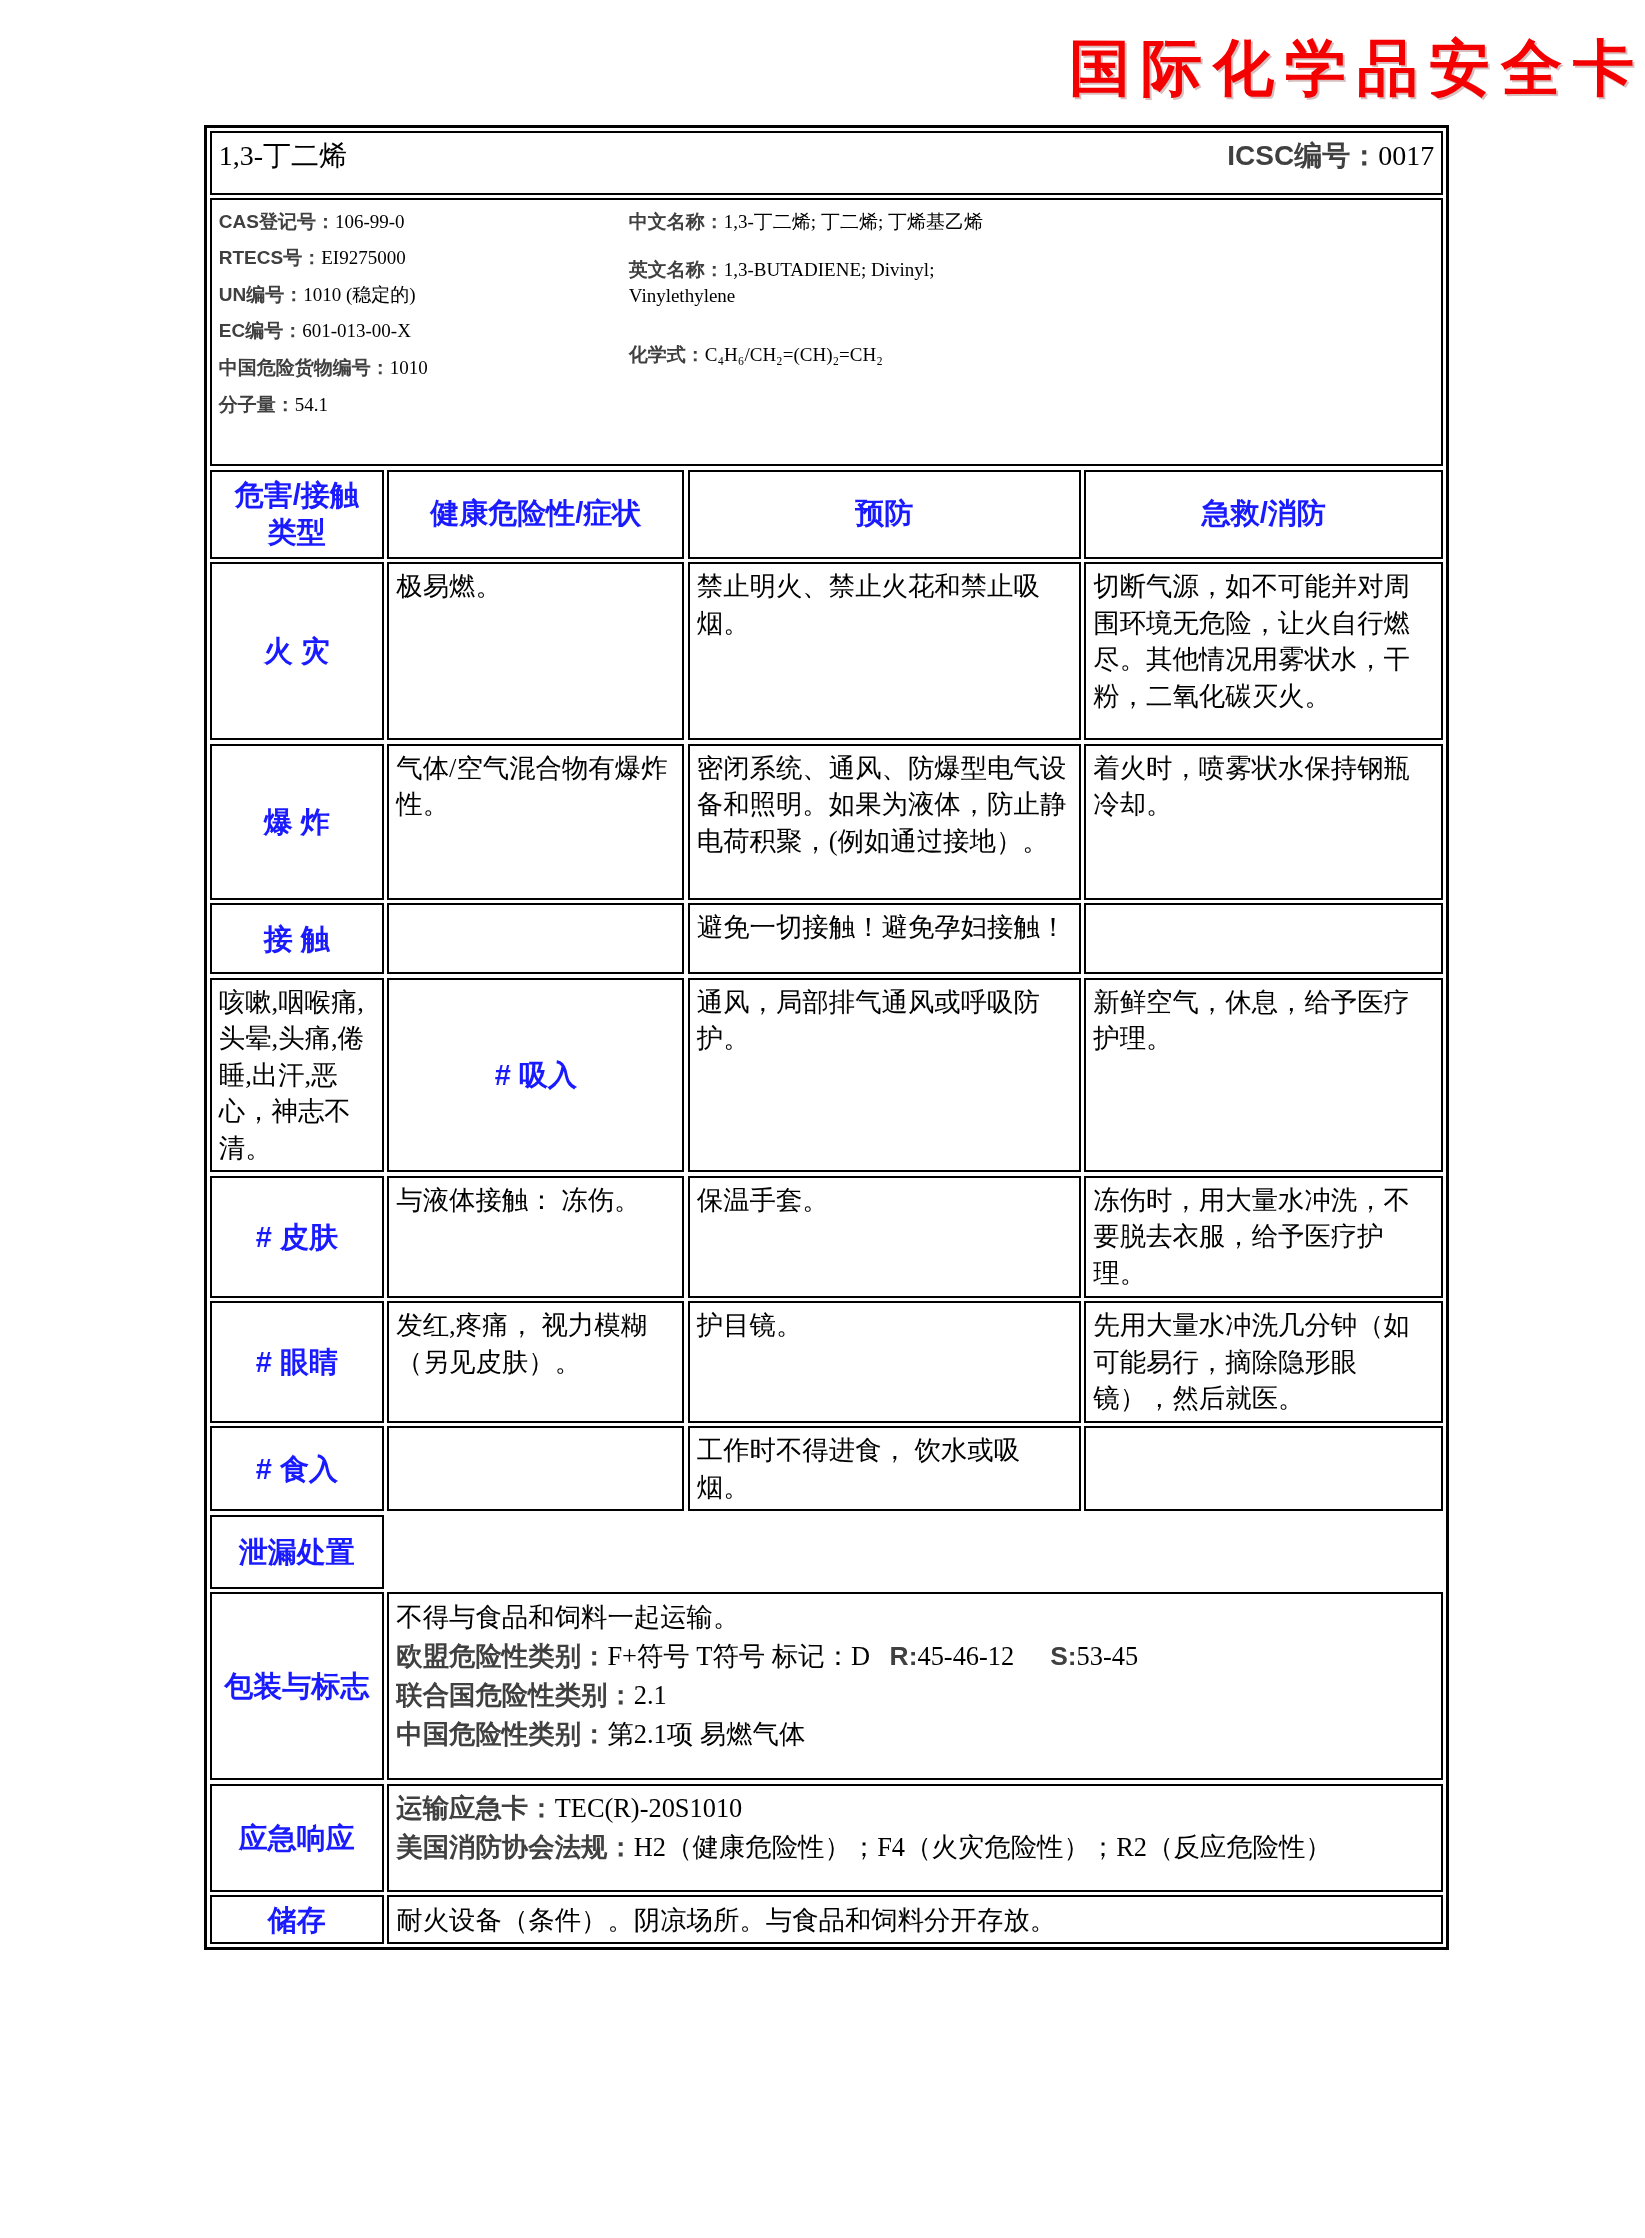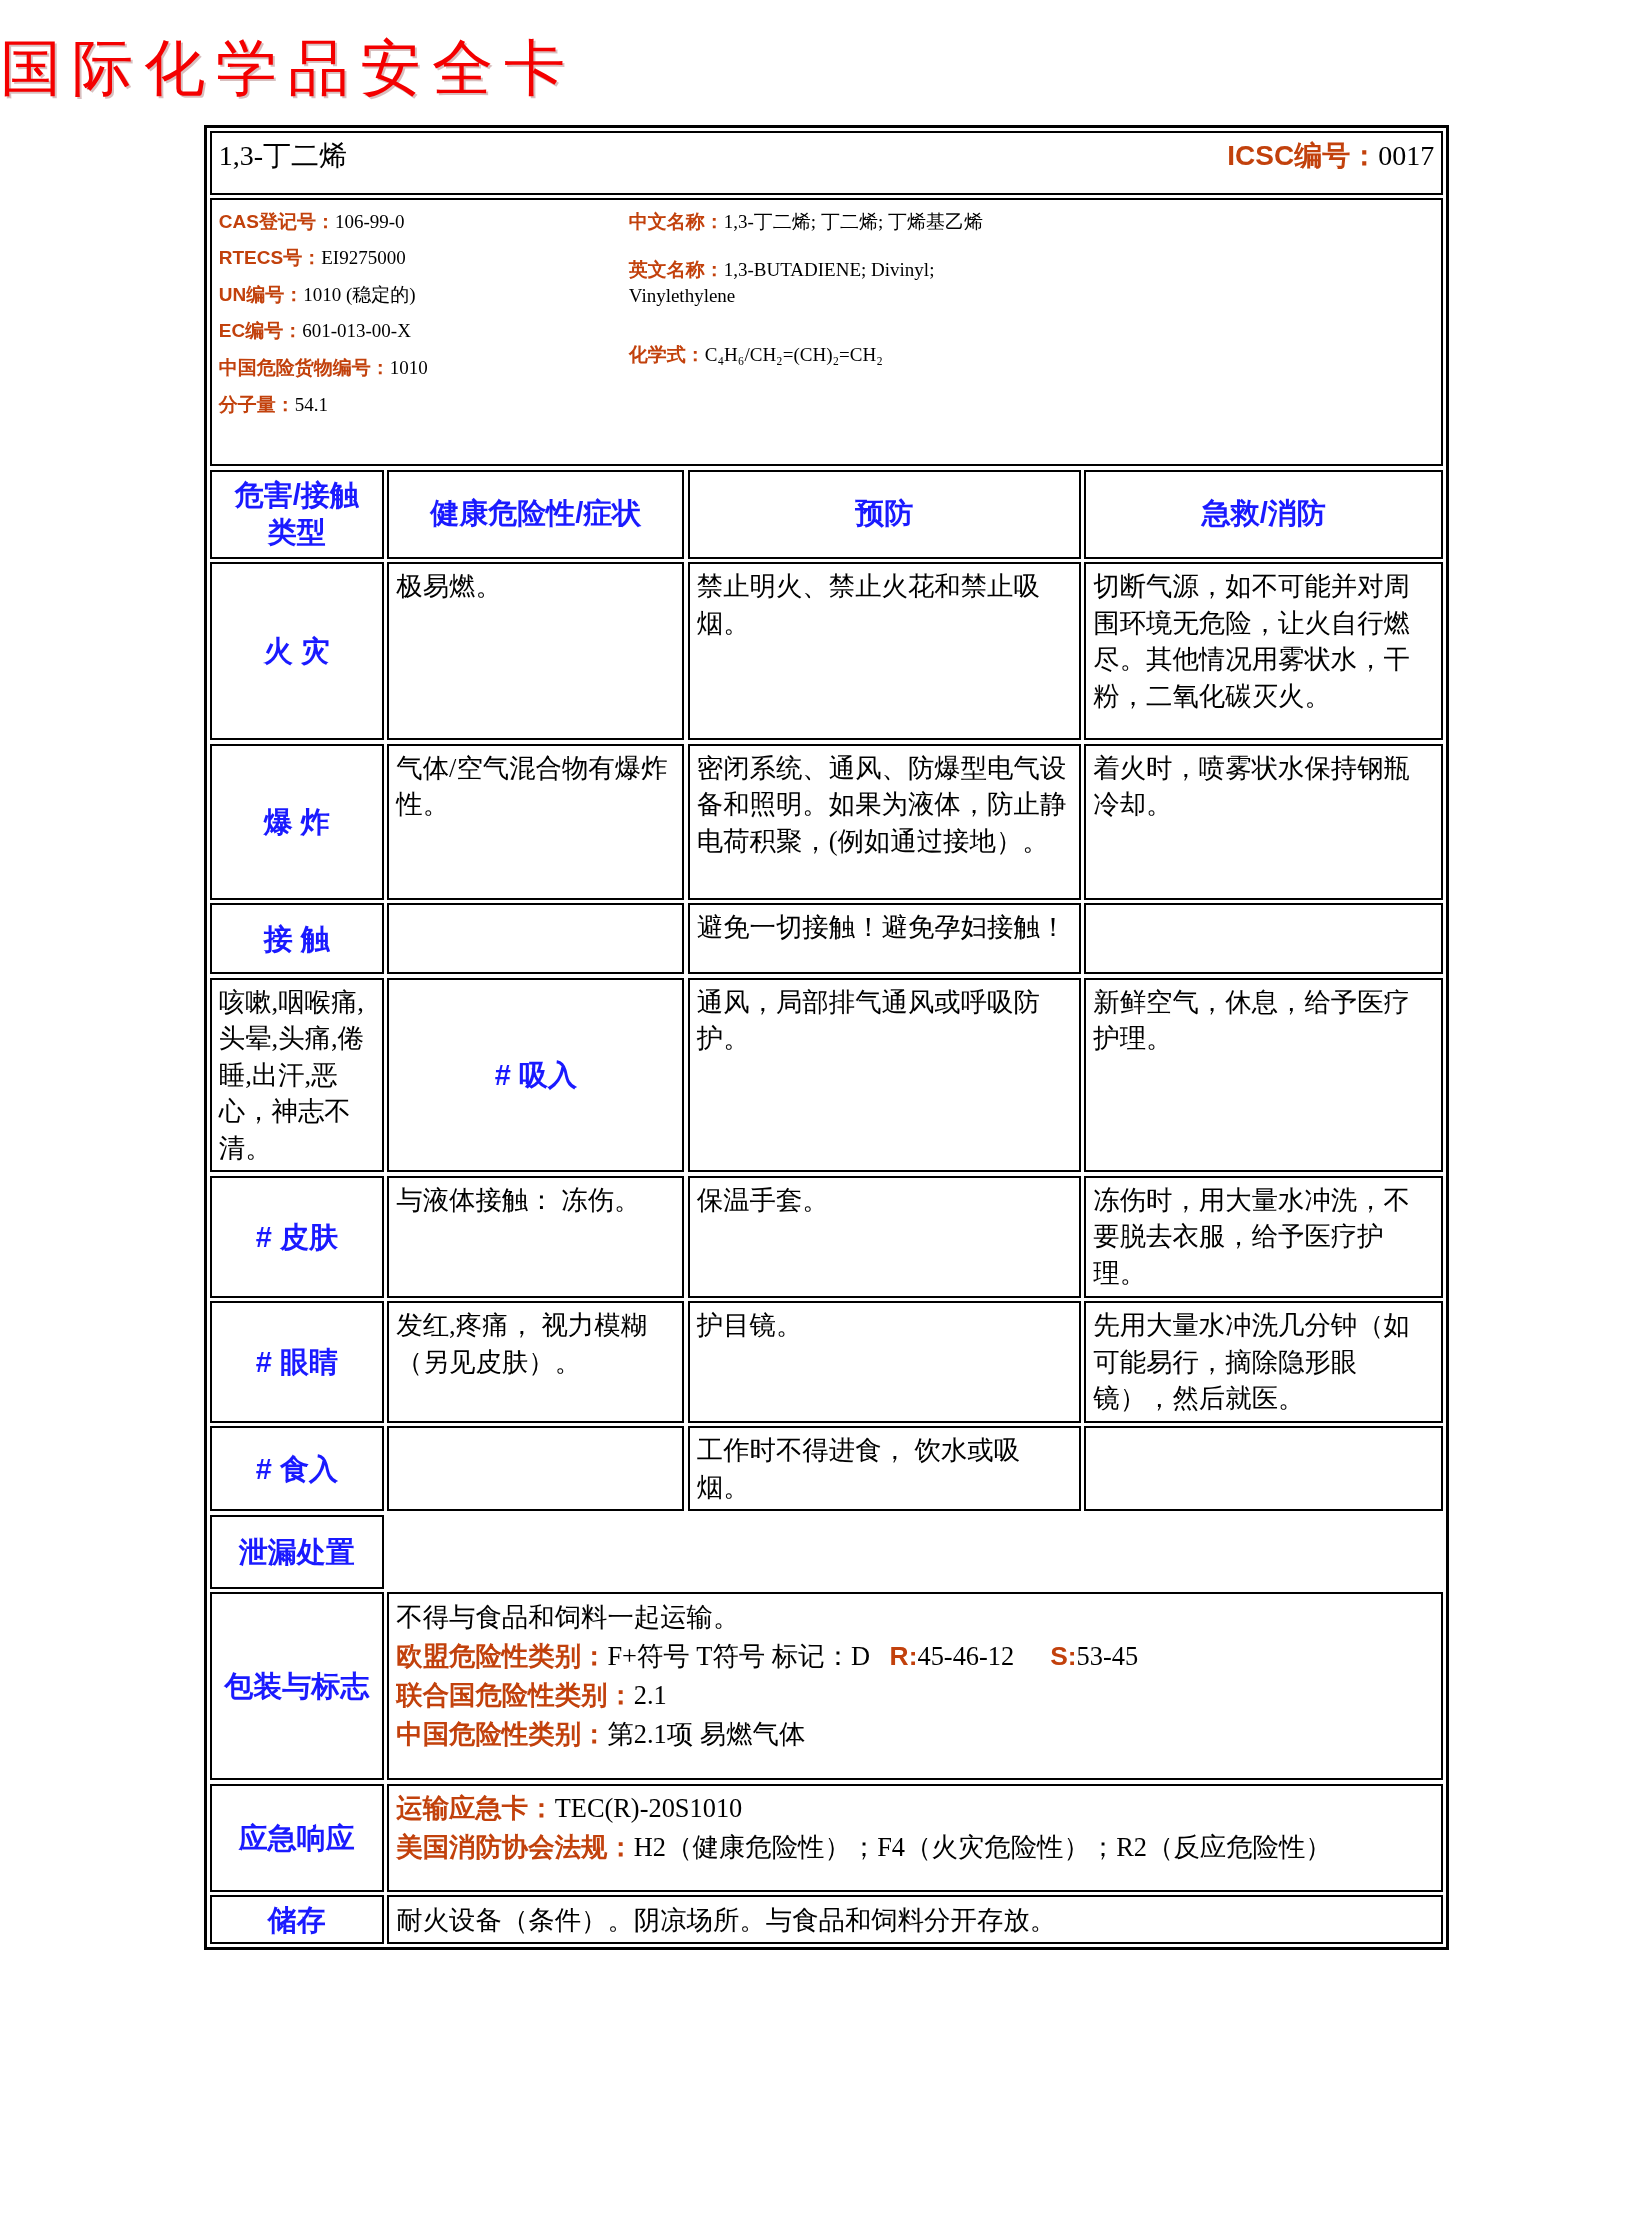--- a/index.html
+++ b/index.html
@@ -3,44 +3,44 @@
 <meta charset="utf-8">
 <style>
   html,body { margin:0; padding:0; background:#ffffff; }
   body {
     width:1645px; height:2239px; position:relative;
     font-family:"Liberation Serif", serif;
     color:#000;
   }
   .page-title {
     position:absolute; top:28px; left:0; width:100%;
-    text-align:left;
+    text-align:right;
     font-family:"Liberation Sans", sans-serif;
-    font-weight:normal; font-size:61px; letter-spacing:11px;
+    font-weight:bold; font-size:61px; letter-spacing:11px;
     color:#f40000;
     text-shadow:2.1px 2.1px 0 rgba(100,0,0,0.25);
     white-space:nowrap;
   }
   .card {
     position:absolute; left:204px; top:125px; width:1245px;
     box-sizing:border-box;
     border:3.5px solid #000; padding:2.8px;
     background:#fff;
     display:flex; flex-direction:column; gap:3.5px;
   }
   .row { display:grid; gap:3.5px; grid-template-rows:minmax(var(--h,28px),auto); }
   .cols1 { grid-template-columns:1fr; }
   .cols2 { grid-template-columns:174px 1fr; }
   .cols4 { grid-template-columns:174px 297px 393px 1fr; }
   .cell {
     border:2.1px solid #000; box-sizing:border-box; background:#fff;
     padding:4.2px 7px; font-size:26.4px; line-height:1.38; overflow:hidden;
   }
   .blue, .blue-inline {
-    color:#c2410c; font-family:"Liberation Sans", sans-serif; font-weight:bold;
+    color:#404040; font-family:"Liberation Sans", sans-serif; font-weight:bold;
   }
   .label-cell {
     display:flex; align-items:center; justify-content:center; text-align:center;
     color:#1a1aff; font-family:"Liberation Sans", sans-serif;
     font-weight:bold; font-size:29px; line-height:1.25; padding:2.8px;
   }
   .head-cell {
     display:flex; align-items:center; justify-content:center; text-align:center;
     color:#1a1aff; font-family:"Liberation Sans", sans-serif;
     font-weight:bold; font-size:29px; line-height:1.3;

